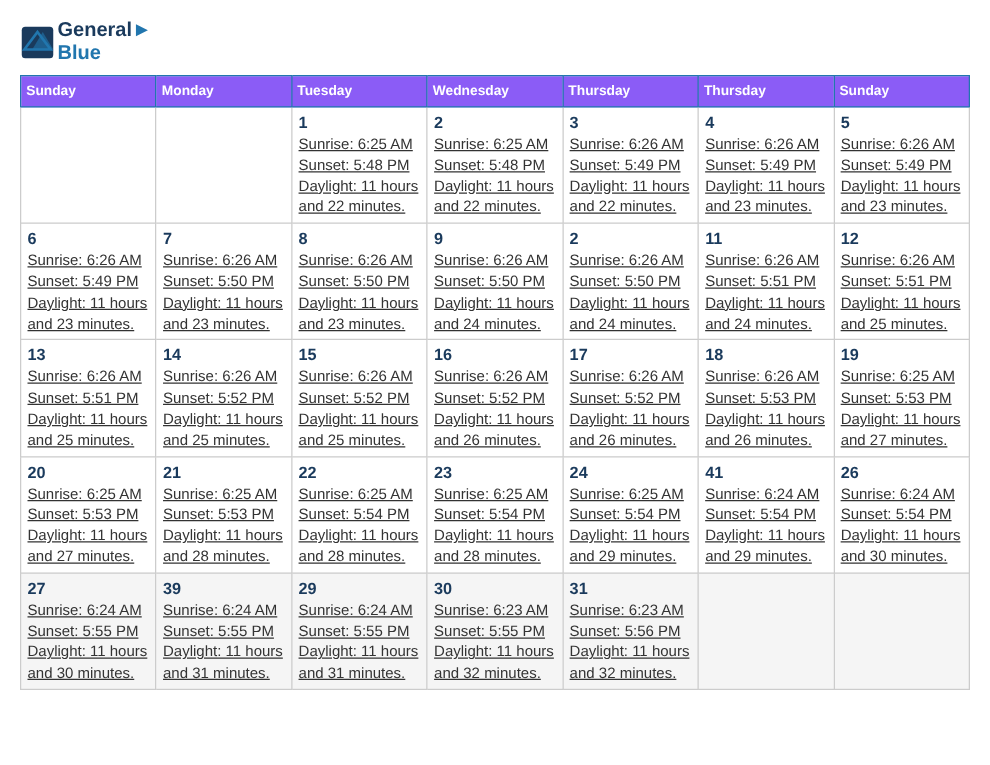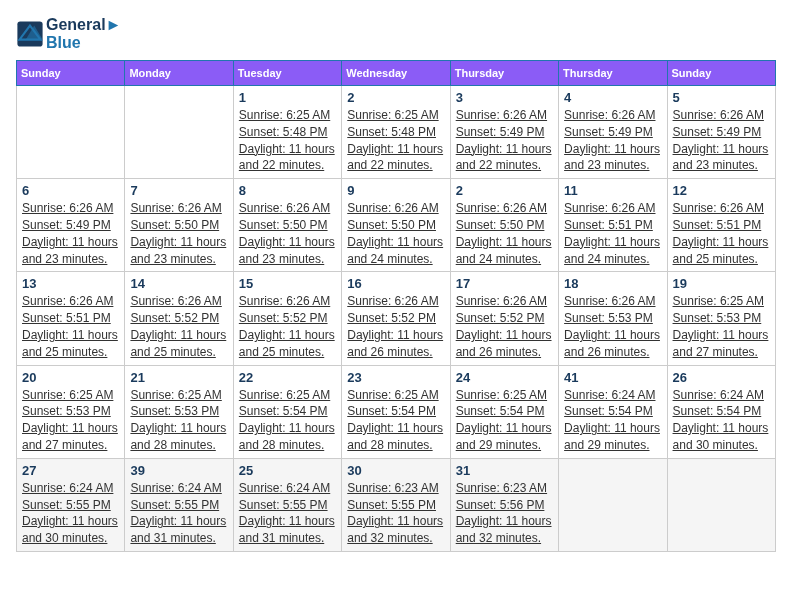--- a/index.html
+++ b/index.html
@@ -285,21 +285,21 @@
 Sunset: 5:55 PM
 Daylight: 11 hours and 30 minutes.</div>
         </td>
         <td>
           <span class="day-num">39</span>
           <div class="day-info" style="white-space: pre-line;">Sunrise: 6:24 AM
 Sunset: 5:55 PM
 Daylight: 11 hours and 31 minutes.</div>
         </td>
         <td>
-          <span class="day-num">25</span>
+          <span class="day-num">29</span>
           <div class="day-info" style="white-space: pre-line;">Sunrise: 6:24 AM
 Sunset: 5:55 PM
 Daylight: 11 hours and 31 minutes.</div>
         </td>
         <td>
           <span class="day-num">30</span>
           <div class="day-info" style="white-space: pre-line;">Sunrise: 6:23 AM
 Sunset: 5:55 PM
 Daylight: 11 hours and 32 minutes.</div>
         </td>

